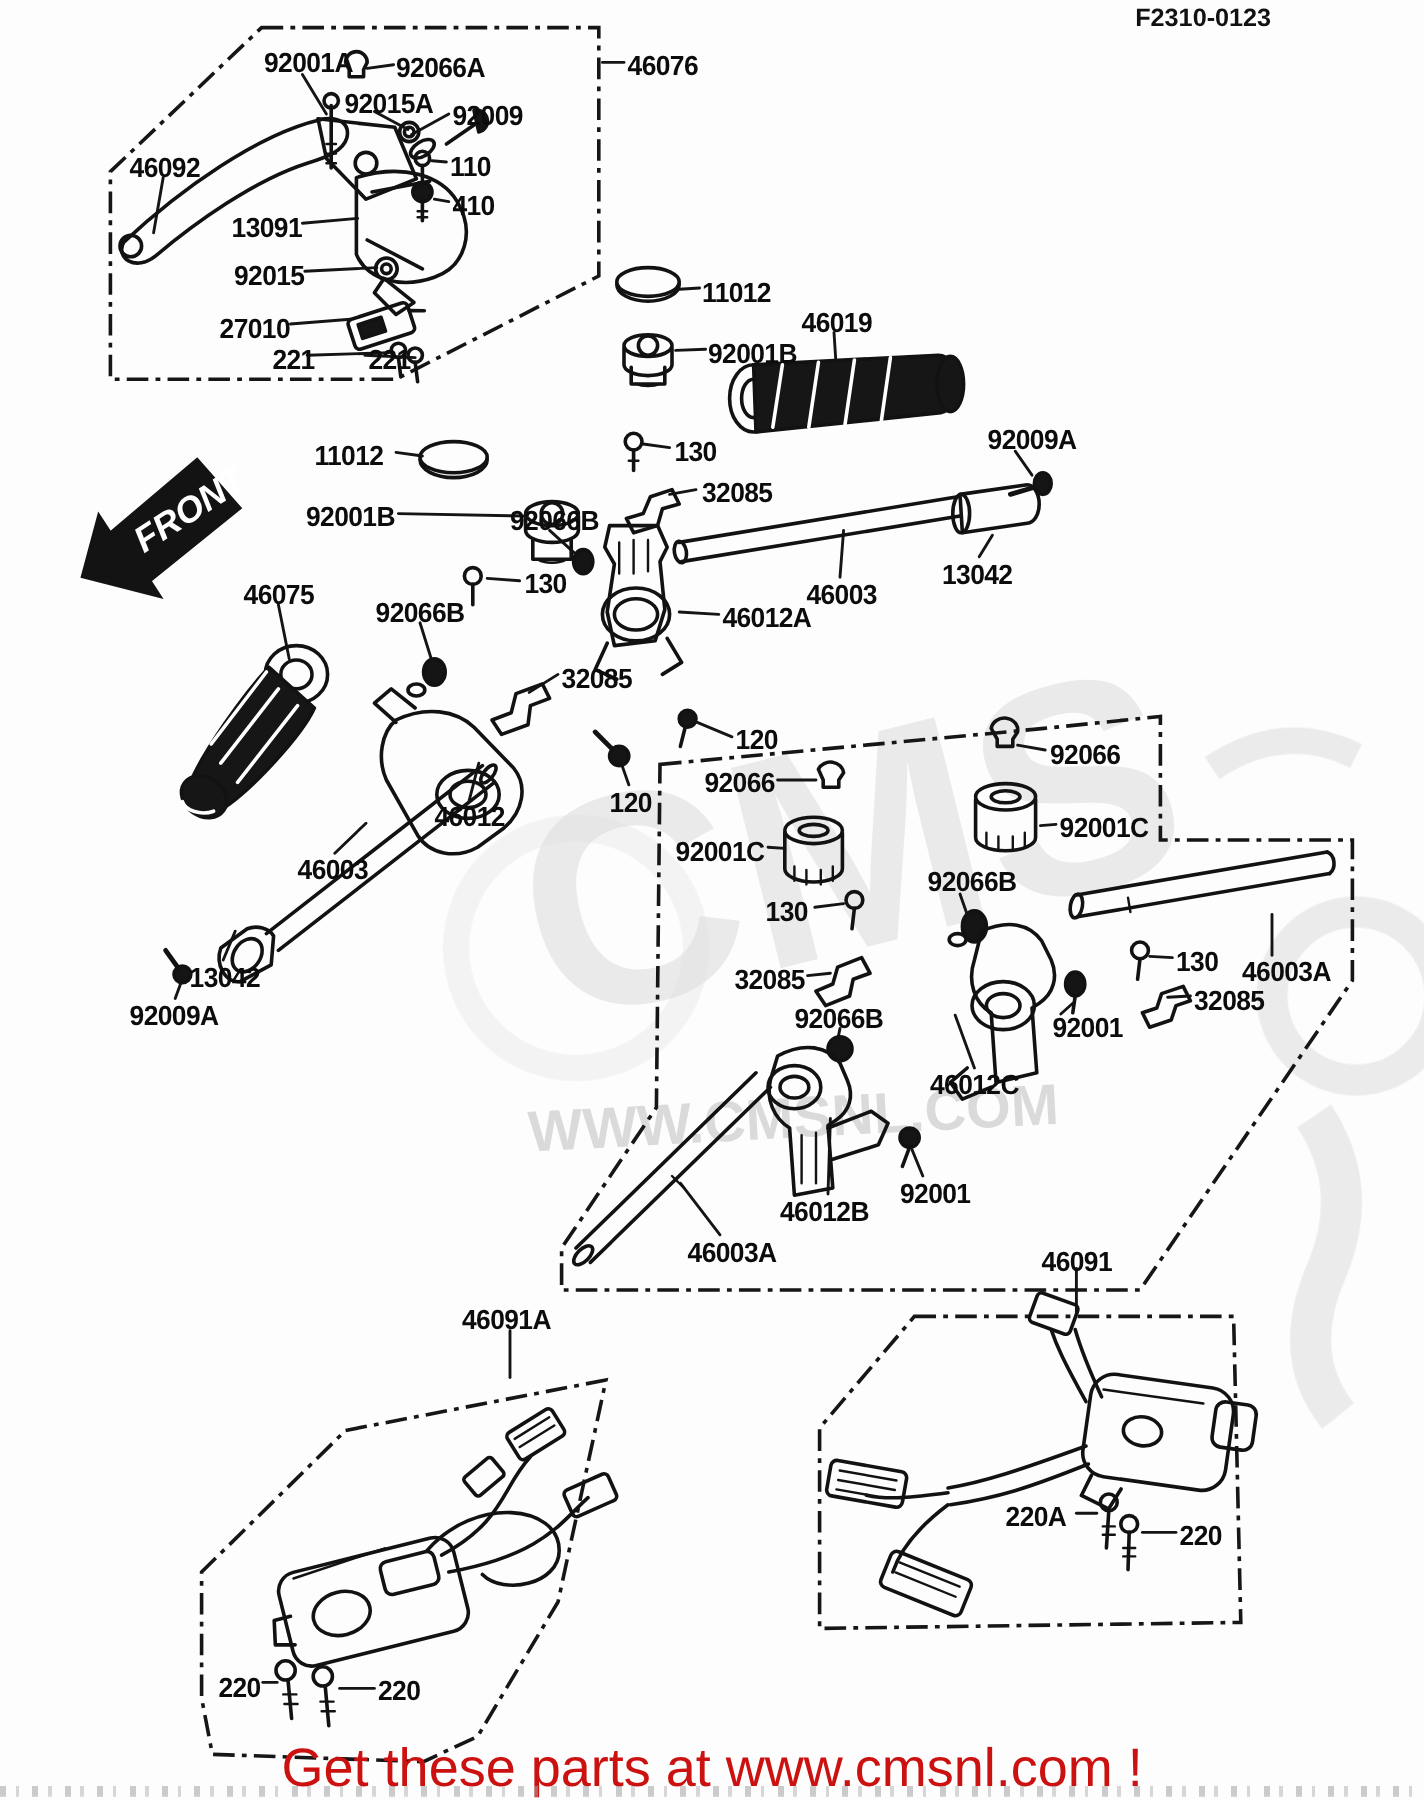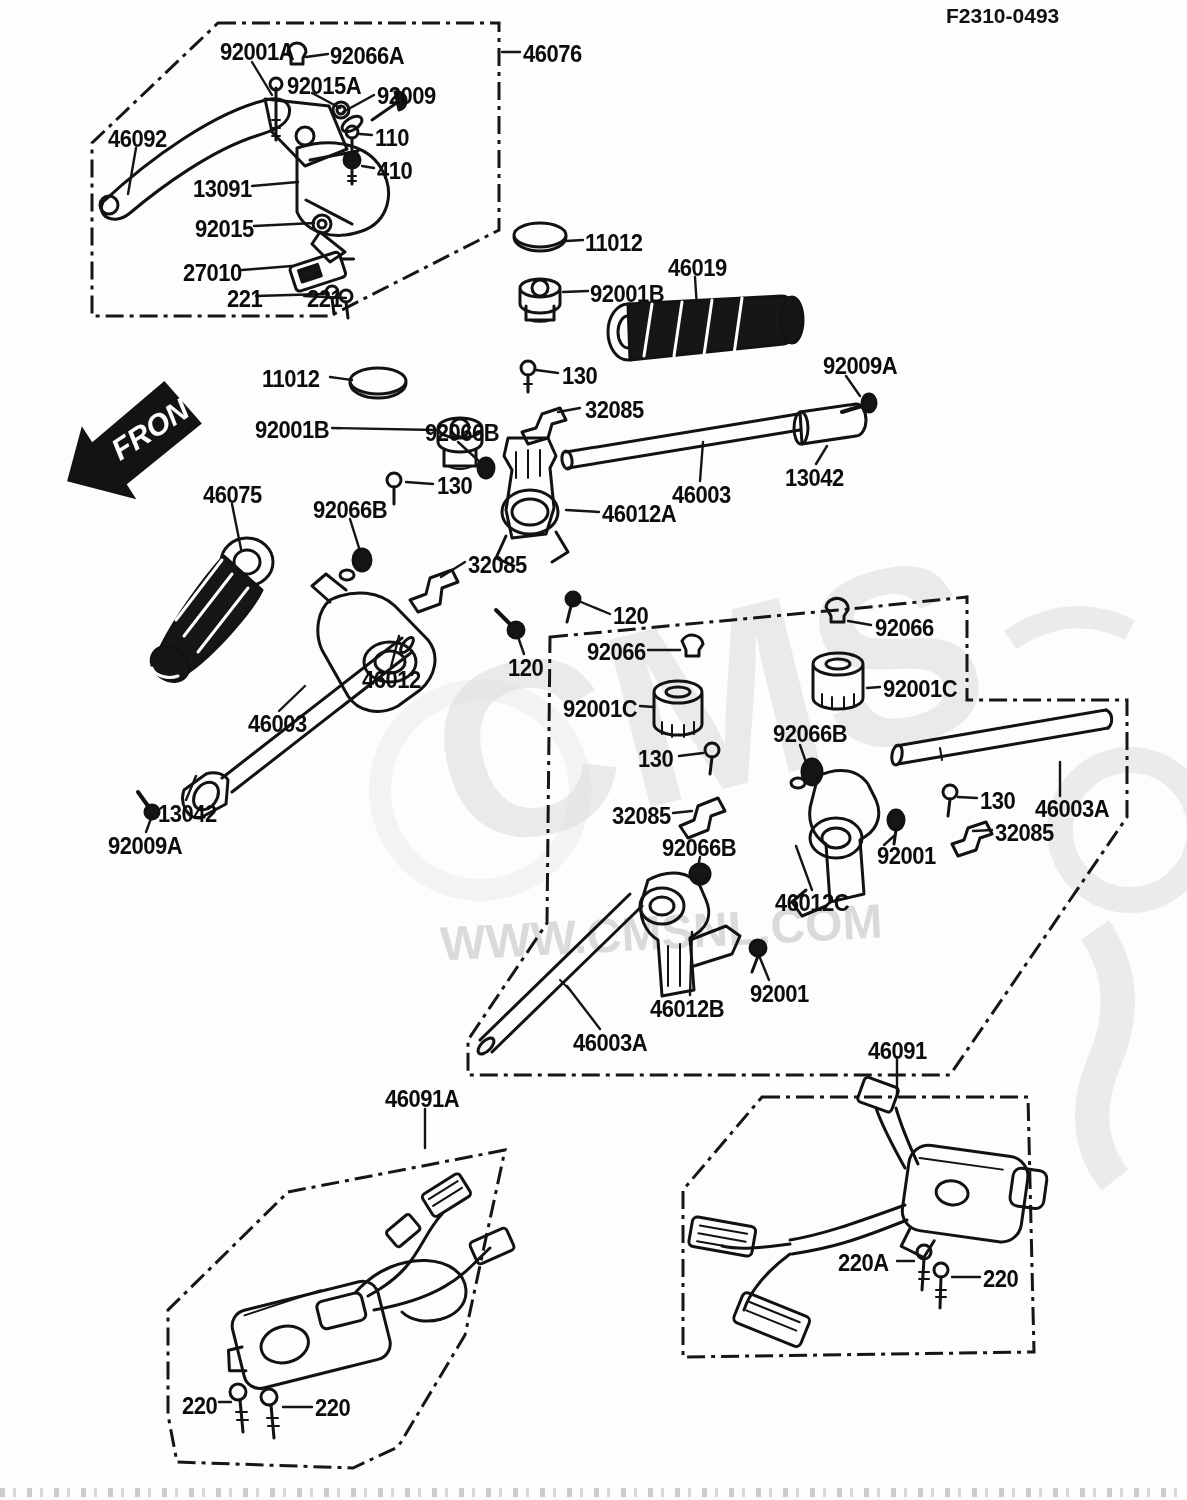--- a/index.html
+++ b/index.html
@@ -384,21 +384,21 @@
         <path d="M936,1290 h10 M936,1297 h10" stroke-width="2"></path>
       </g>
     </g>
 
     <g transform="rotate(-33 125 445)">
       <path d="M58,444 L98,408 L98,426 L192,414 L200,468 L104,478 L104,494 Z" fill="#131313" stroke="#131313" stroke-width="2"></path>
       <text x="112" y="456" font-size="30" font-weight="700" font-style="italic" fill="#ffffff" font-family="Liberation Sans, sans-serif">FRONT</text>
     </g>
   </svg>
 
-  <div class="doc-code">F2310-0493</div>
+  <div class="doc-code">F2310-0123</div>
   <div id="labels-layer">
       <span class="plabel" style="left: 220px; top: 40px;">92001A</span>
       <span class="plabel" style="left: 330px; top: 44px;">92066A</span>
       <span class="plabel" style="left: 287px; top: 74px;">92015A</span>
       <span class="plabel" style="left: 377px; top: 84px;">92009</span>
       <span class="plabel" style="left: 523px; top: 42px;">46076</span>
       <span class="plabel" style="left: 108px; top: 127px;">46092</span>
       <span class="plabel" style="left: 375px; top: 126px;">110</span>
       <span class="plabel" style="left: 377px; top: 159px;">410</span>
       <span class="plabel" style="left: 193px; top: 177px;">13091</span>
@@ -444,14 +444,15 @@
       <span class="plabel" style="left: 650px; top: 997px;">46012B</span>
       <span class="plabel" style="left: 750px; top: 982px;">92001</span>
       <span class="plabel" style="left: 573px; top: 1031px;">46003A</span>
       <span class="plabel" style="left: 385px; top: 1087px;">46091A</span>
       <span class="plabel" style="left: 868px; top: 1039px;">46091</span>
       <span class="plabel" style="left: 838px; top: 1251px;">220A</span>
       <span class="plabel" style="left: 983px; top: 1267px;">220</span>
       <span class="plabel" style="left: 182px; top: 1394px;">220</span>
       <span class="plabel" style="left: 315px; top: 1396px;">220</span>
     </div>
+  <div class="footer-promo">Get these parts at www.cmsnl.com !</div>
   <div class="noise-strip"></div>
 </div>
 
 </body></html>

